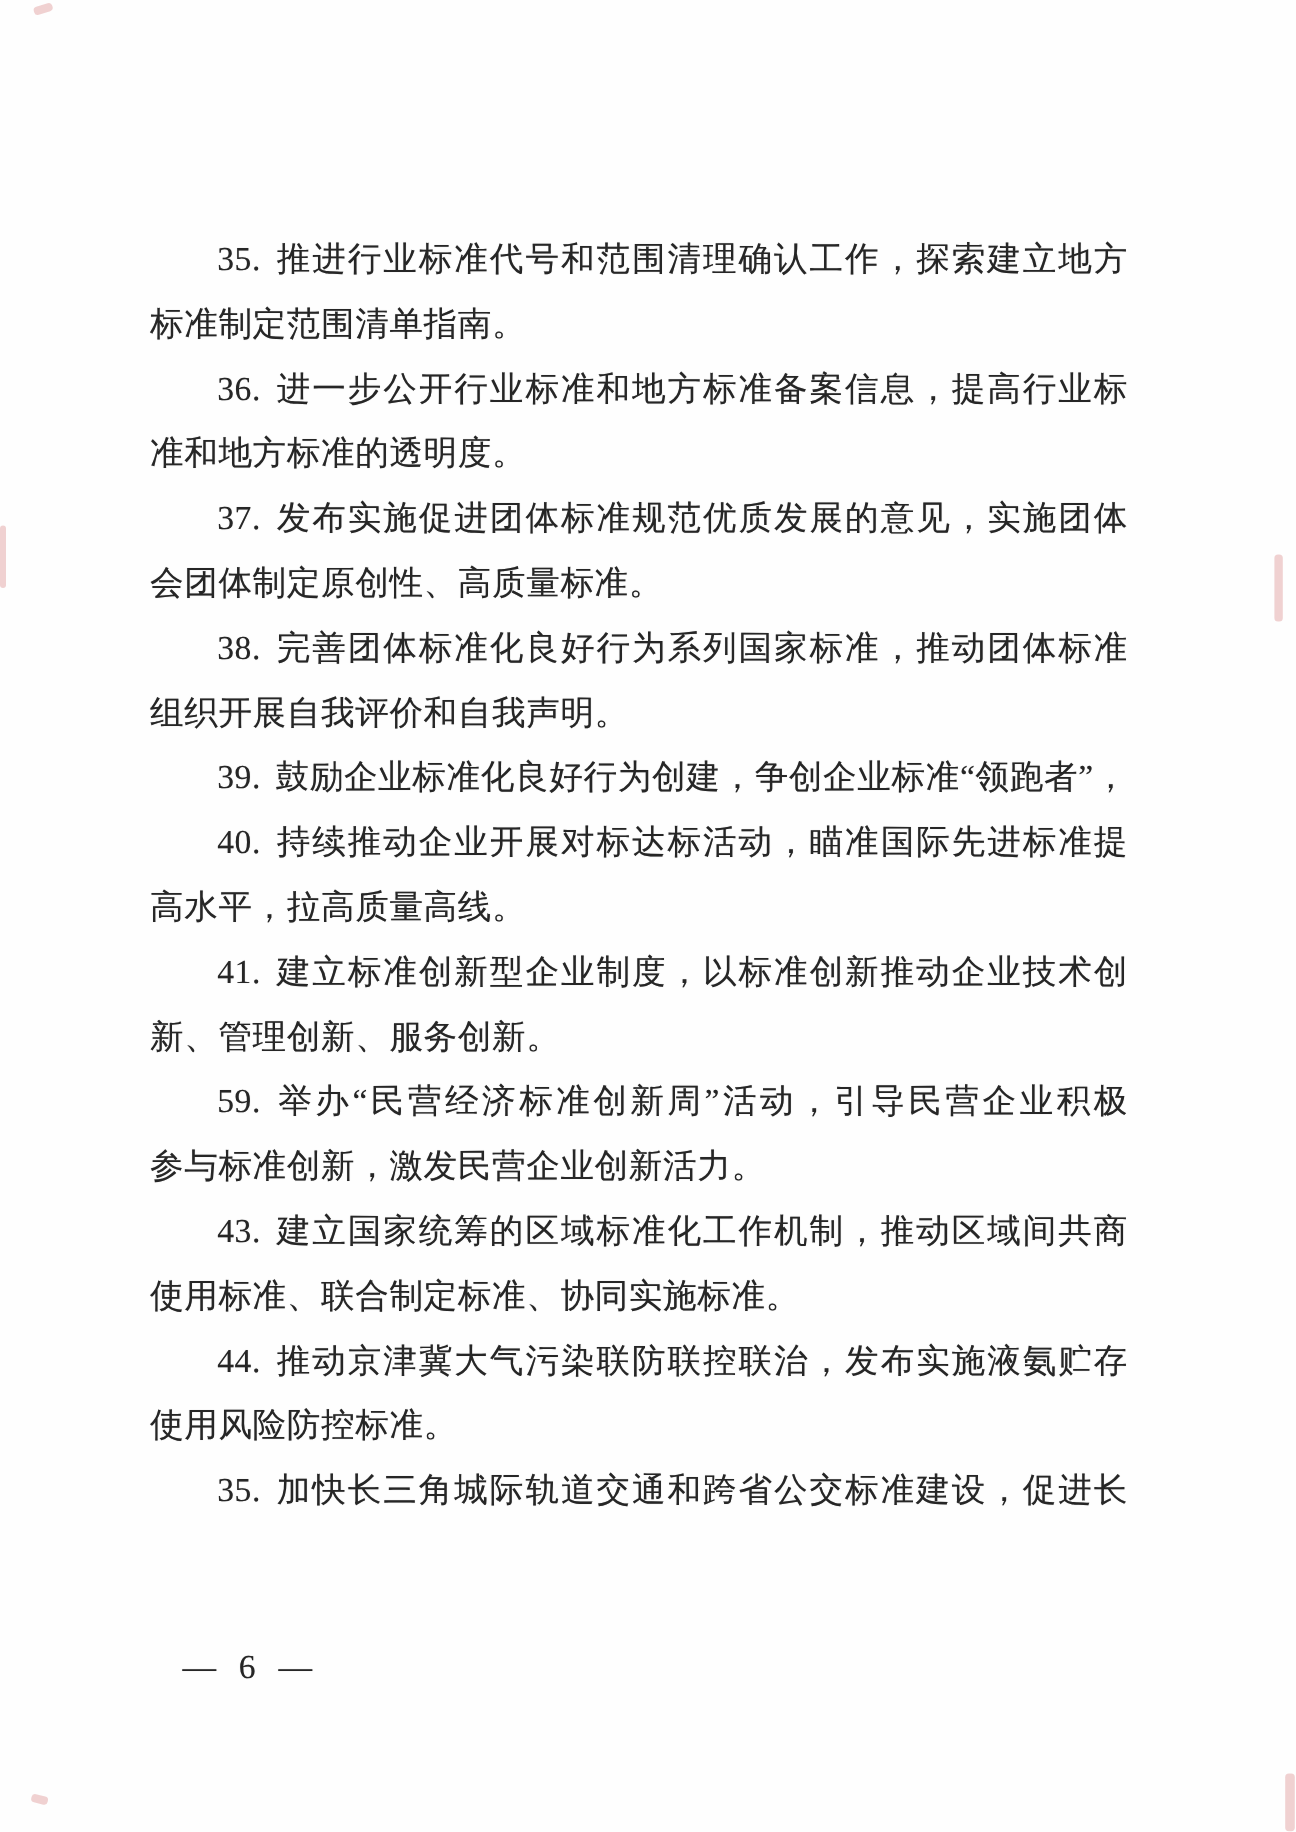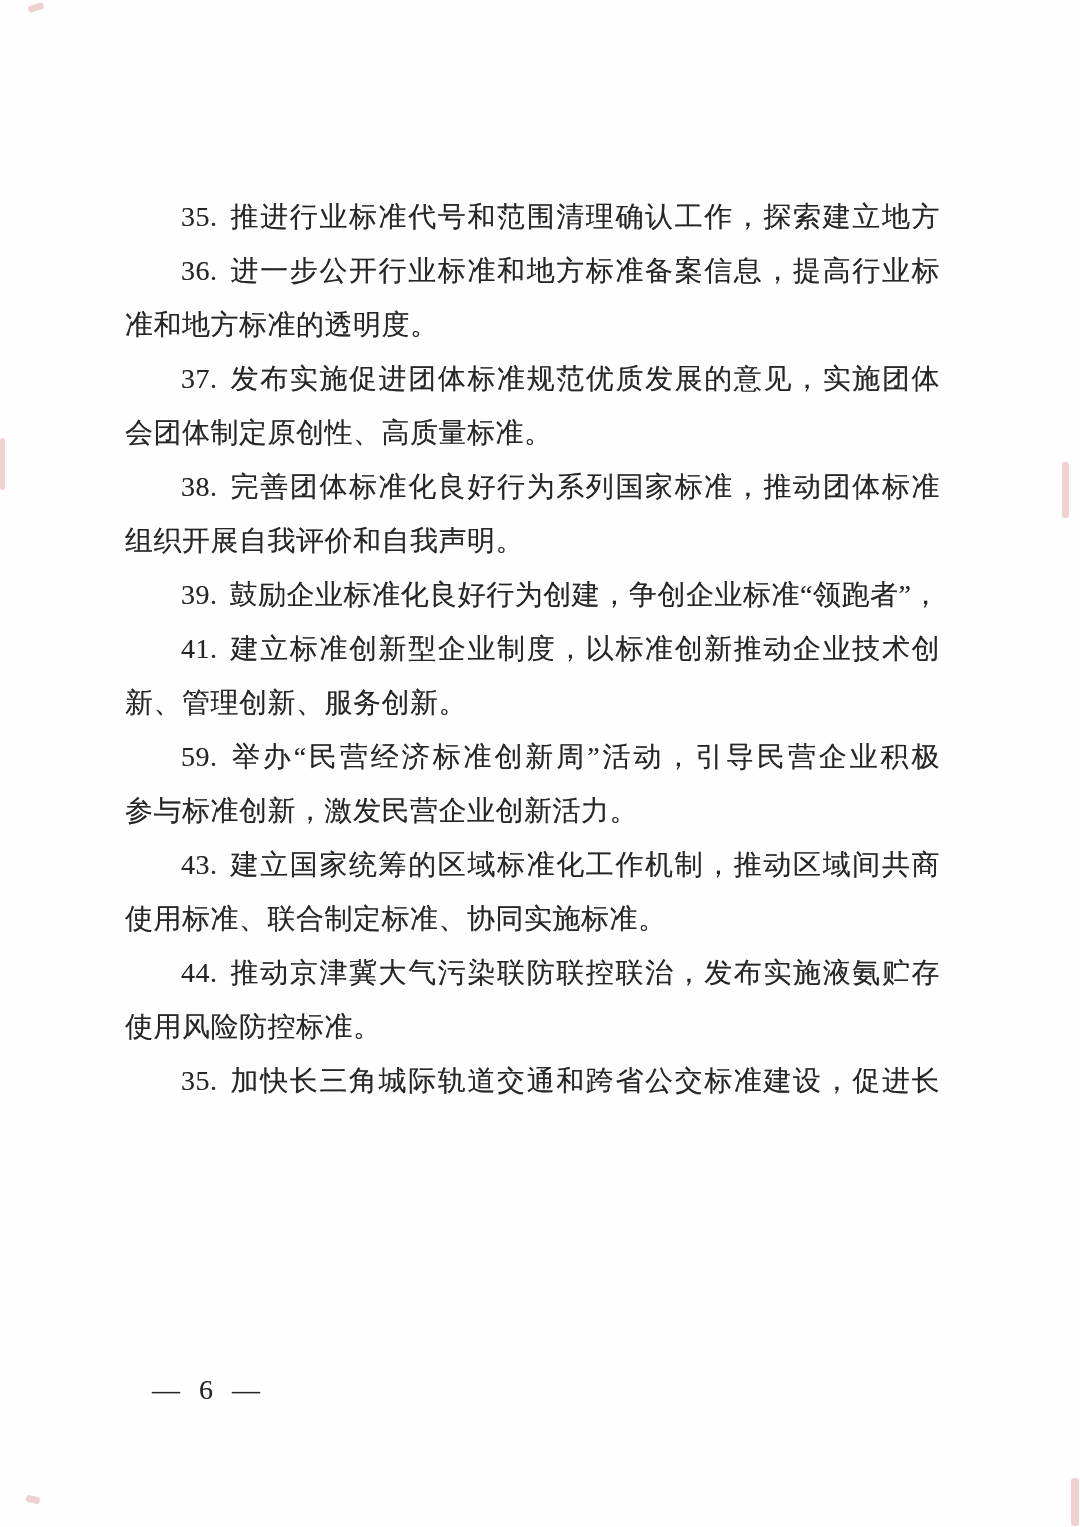--- a/index.html
+++ b/index.html
@@ -61,35 +61,40 @@
   .mark-bottom-left  { left: 26px;  top: 1496px; width: 14px; height: 7px;  transform: rotate(14deg); }
   .mark-bottom-right { left: 1071px;top: 1478px; width: 8px;  height: 48px; }
 </style>
 </head>
 <body>
 
 <div class="page" style="--paper: #fefefe; --ink: #262626; --mark: #d98a8a;">
   <main class="doc-body">
       <article class="para">
         <div class="line first"><span class="num">35.</span>推进行业标准代号和范围清理确认工作，探索建立地方</div>
+        <div class="line final">标准制定范围清单指南。</div>
       </article>
       <article class="para">
         <div class="line first"><span class="num">36.</span>进一步公开行业标准和地方标准备案信息，提高行业标</div>
         <div class="line final">准和地方标准的透明度。</div>
       </article>
       <article class="para">
         <div class="line first"><span class="num">37.</span>发布实施促进团体标准规范优质发展的意见，实施团体</div>
         <div class="line final">会团体制定原创性、高质量标准。</div>
       </article>
       <article class="para">
         <div class="line first"><span class="num">38.</span>完善团体标准化良好行为系列国家标准，推动团体标准</div>
         <div class="line final">组织开展自我评价和自我声明。</div>
       </article>
       <article class="para">
         <div class="line first"><span class="num">39.</span>鼓励企业标准化良好行为创建，争创企业标准“领跑者”，</div>
+      </article>
+      <article class="para">
+        <div class="line first"><span class="num">40.</span>持续推动企业开展对标达标活动，瞄准国际先进标准提</div>
+        <div class="line final">高水平，拉高质量高线。</div>
       </article>
       <article class="para">
         <div class="line first"><span class="num">41.</span>建立标准创新型企业制度，以标准创新推动企业技术创</div>
         <div class="line final">新、管理创新、服务创新。</div>
       </article>
       <article class="para">
         <div class="line first"><span class="num">59.</span>举办“民营经济标准创新周”活动，引导民营企业积极</div>
         <div class="line final">参与标准创新，激发民营企业创新活力。</div>
       </article>
       <article class="para">

